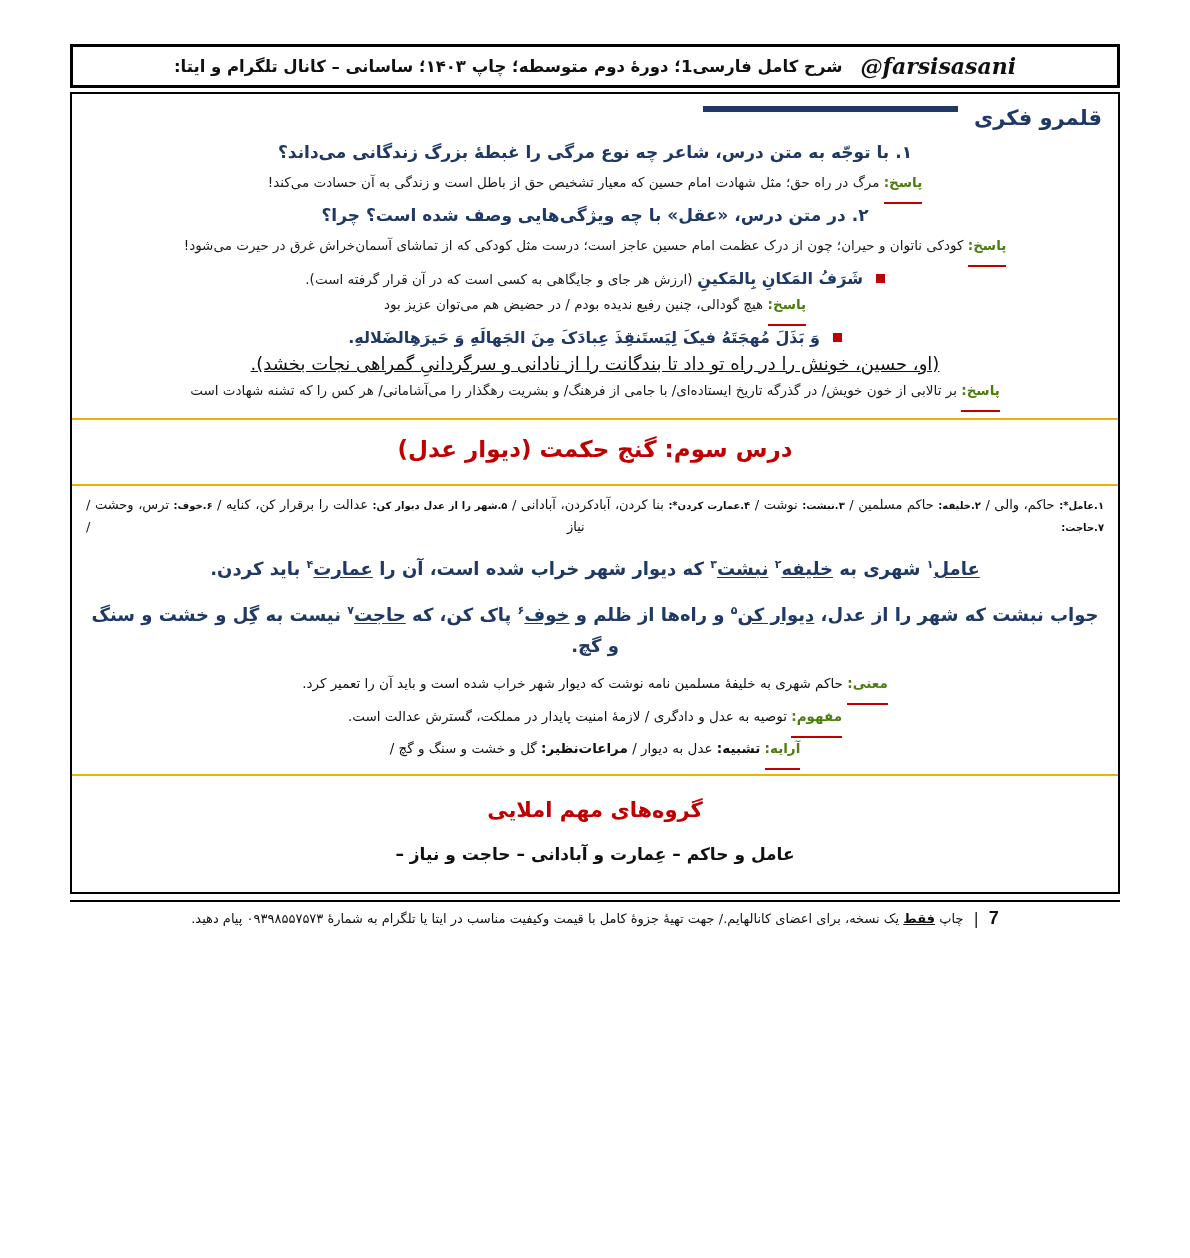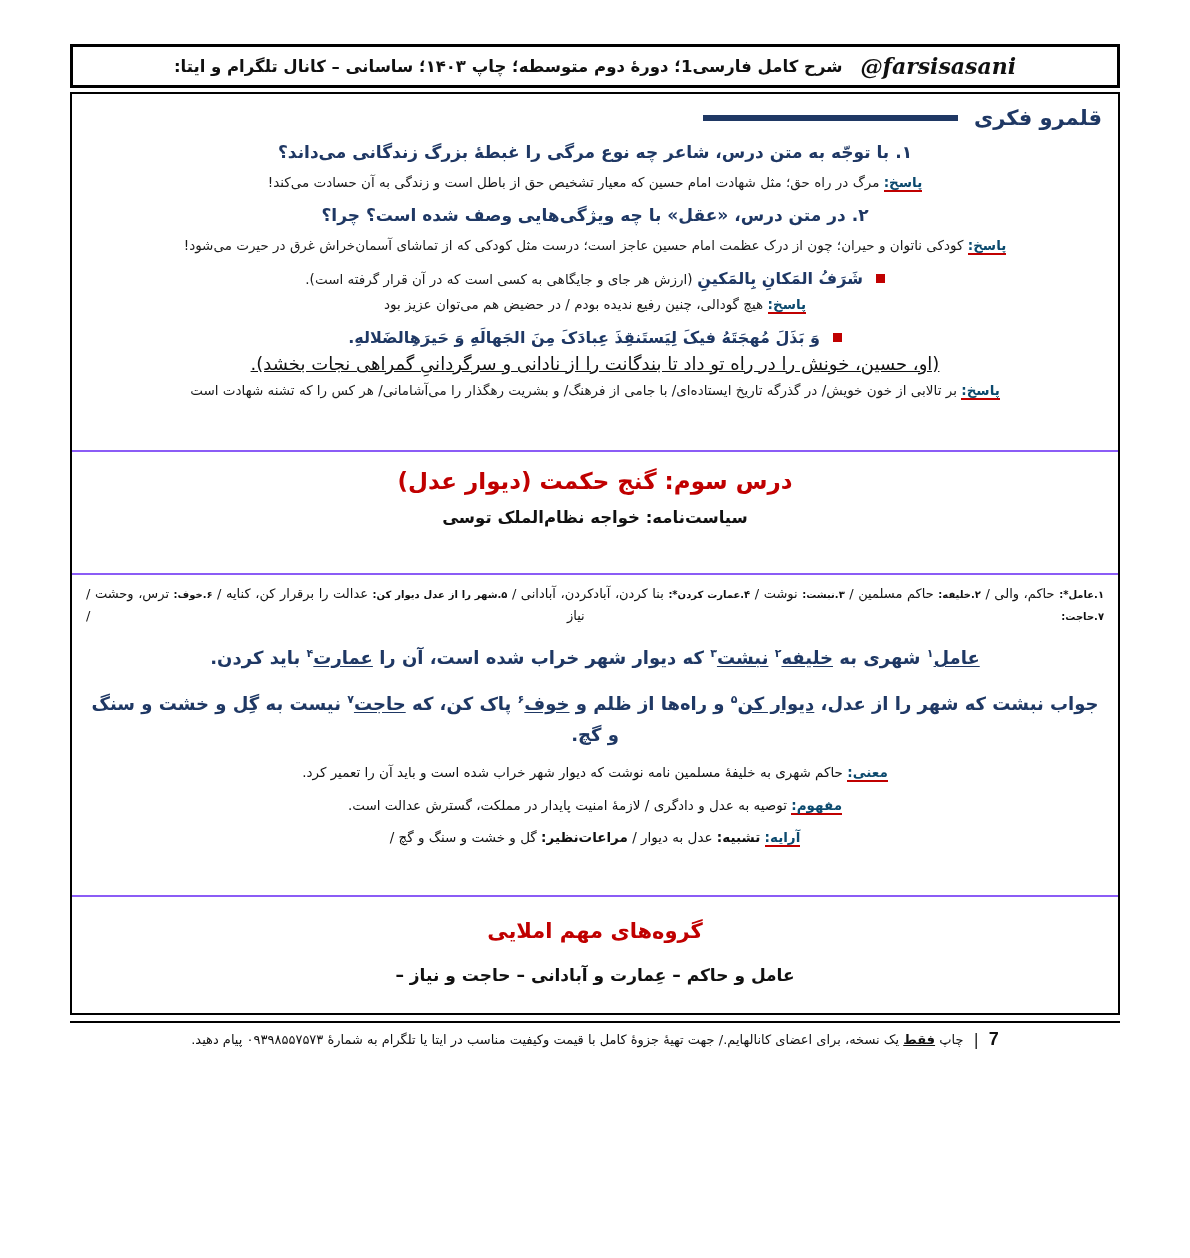--- a/index.html
+++ b/index.html
@@ -55,26 +55,26 @@
   
   .frame {
     margin: 4px 70px 0 70px;
     border: 2px solid #000000;
     box-sizing: border-box;
   }
   .section {
     padding: 6px 14px 8px 14px;
     box-sizing: border-box;
   }
-  .section + .section { border-top: 2px solid #8b5cf6; margin-top: 32px; }
+  .section + .section { border-top: 2px solid #eab308; }
 
   
   .qalamro-row {
     display: flex;
-    align-items: center;
+    align-items: flex-start;
     justify-content: flex-start;
     gap: 16px;
     margin: 6px 2px 10px 0;
   }
   .qalamro-title {
     color: #1F3864;
     font-weight: bold;
     font-size: 21px;
     white-space: nowrap;
   }
@@ -126,24 +126,24 @@
     line-height: 1.6;
     text-align: center;
     margin: 2px 0 8px 0;
     color: #1a1a1a;
   }
   .answer.justify {
     text-align: justify;
     text-align-last: center;
   }
   .lbl-red {
-    color: #0c4a6e;
+    color: #4d7c0f;
     font-weight: bold;
     border-bottom: 2px solid #C00000;
-    padding-bottom: 0px;
+    padding-bottom: 12px;
   }
 
   
   .bullet-line {
     text-align: center;
     font-size: 15px;
     margin: 10px 0 2px 0;
     line-height: 1.6;
   }
   .bullet-sq {
@@ -286,21 +286,20 @@
       </div>
       <div class="translation">(او، حسین، خونش را در راه تو داد تا بندگانت را از نادانی و سرگردانیِ گمراهی نجات بخشد).</div>
       <div class="answer justify">
         <span class="lbl-red">پاسخ:</span>
         <span>بر تالابی از خون خویش/ در گذرگه تاریخ ایستاده‌ای/ با جامی از فرهنگ/ و بشریت رهگذار را می‌آشامانی/ هر کس را که تشنه شهادت است</span>
       </div>
     </div>
 
     <div class="section">
       <div class="lesson-title">درس سوم: گنج حکمت (دیوار عدل)</div>
-      <div class="lesson-source">سیاست‌نامه: خواجه نظام‌الملک توسی</div>
     </div>
 
     <div class="section">
 
       <div class="glossary" id="glossary-host"><span class="gl-term">۱.عامل*:</span><span> حاکم، والی / </span><span class="gl-term">۲.خلیفه:</span><span> حاکم مسلمین / </span><span class="gl-term">۳.نبشت:</span><span> نوشت / </span><span class="gl-term">۴.عمارت کردن*:</span><span> بنا کردن، آبادکردن، آبادانی / </span><span class="gl-term">۵.شهر را از عدل دیوار کن:</span><span> عدالت را برقرار کن، کنایه / </span><span class="gl-term">۶.خوف:</span><span> ترس، وحشت / </span><span class="gl-term">۷.حاجت:</span><span> نیاز /</span></div>
 
       <div class="verse" id="verse1-host"><u>عامل</u><sup>۱</sup><span> شهری به </span><u>خلیفه</u><sup>۲</sup><span> </span><u>نبشت</u><sup>۳</sup><span> که دیوار شهر خراب شده است، آن را </span><u>عمارت</u><sup>۴</sup><span> باید کردن.</span></div>
       <div class="verse" id="verse2-host"><span>جواب نبشت که شهر را از عدل، </span><u>دیوار کن</u><sup>۵</sup><span> و راه‌ها از ظلم و </span><u>خوف</u><sup>۶</sup><span> پاک کن، که </span><u>حاجت</u><sup>۷</sup><span> نیست به گِل و خشت و سنگ و گچ.</span></div>
 
       <div class="meaning">

